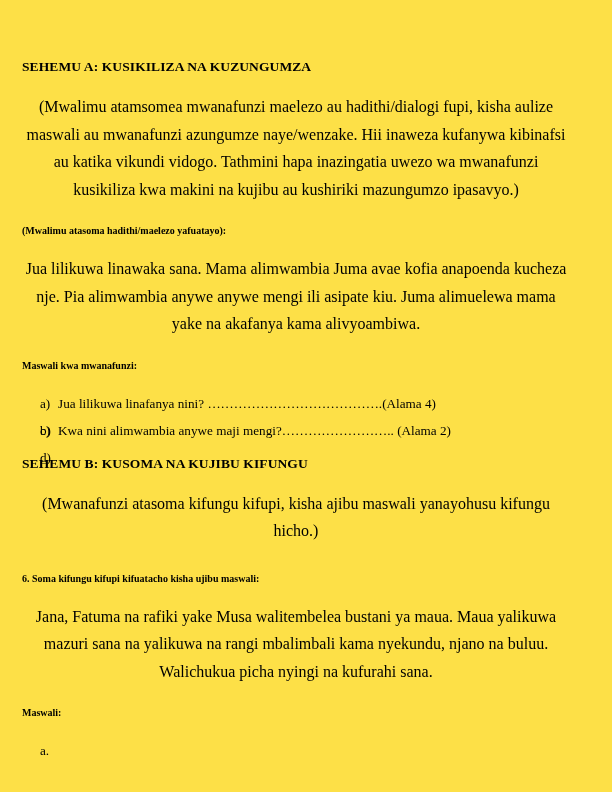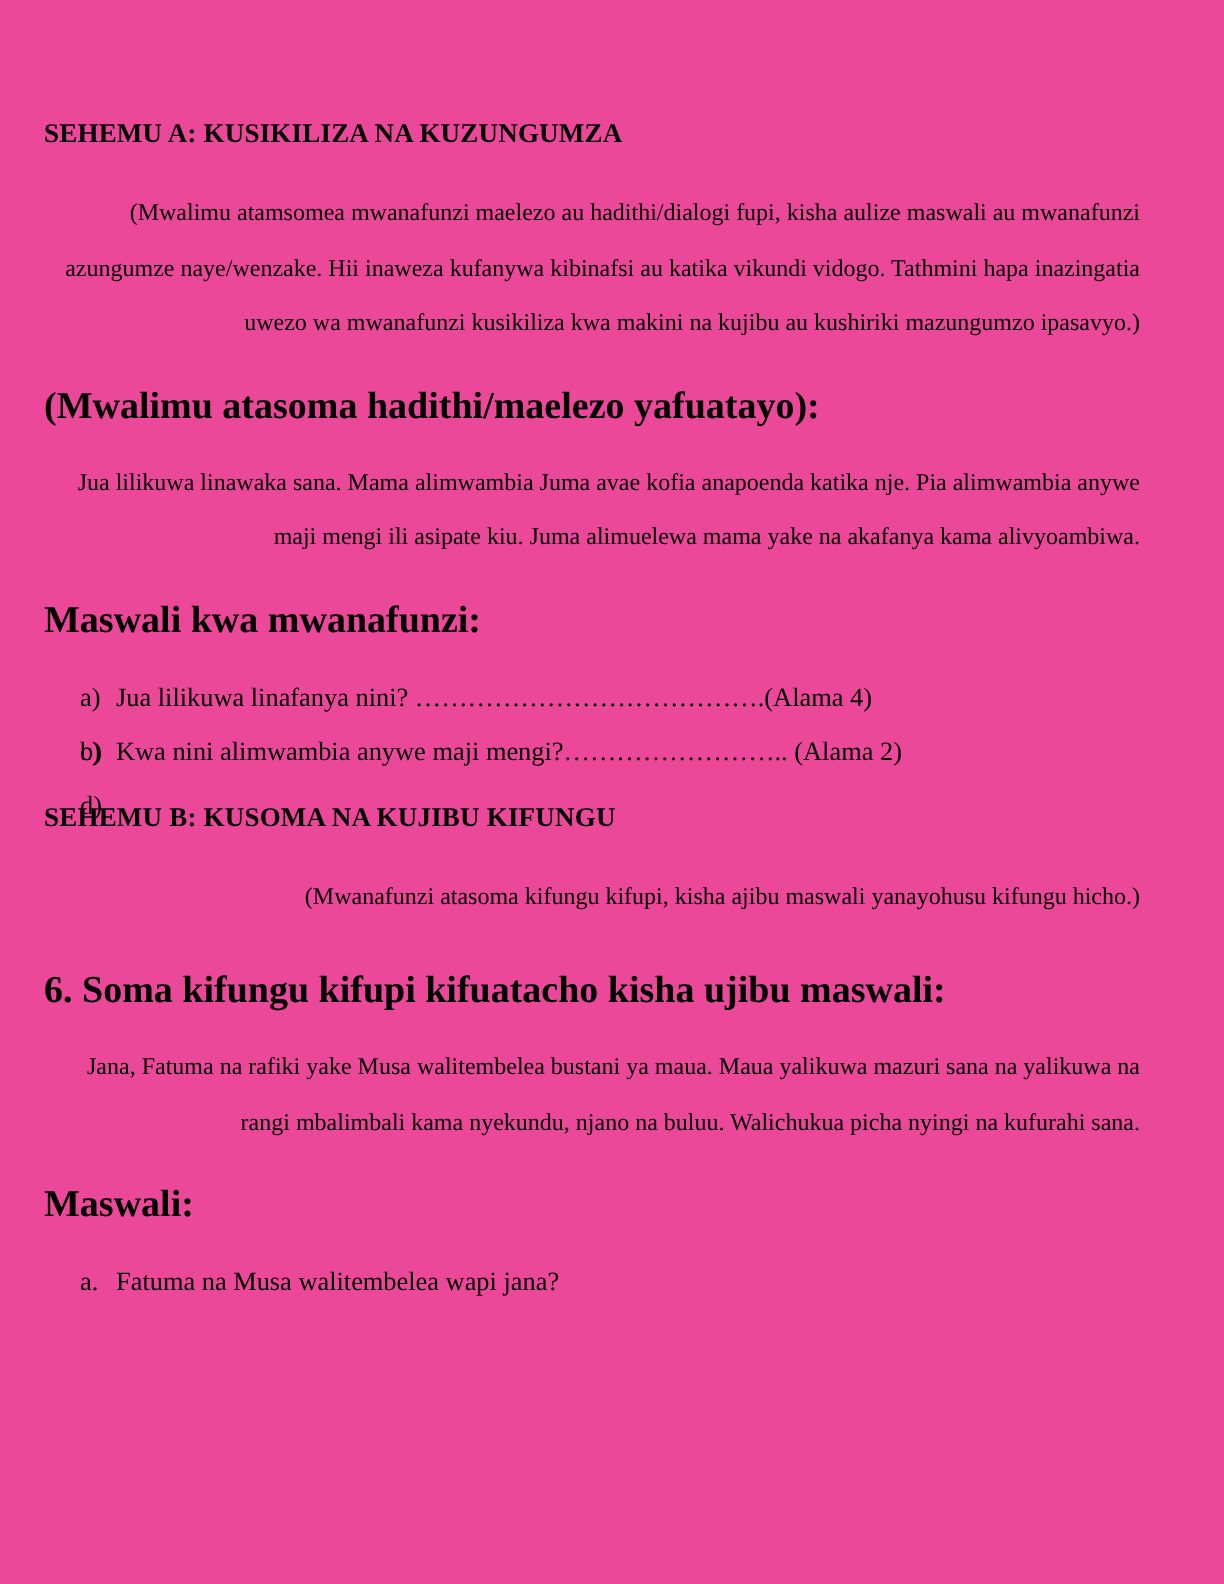--- a/index.html
+++ b/index.html
@@ -13,41 +13,41 @@
     font-family: "Liberation Serif", "DejaVu Serif", serif;
     color: #000000;
     -webkit-font-smoothing: antialiased;
   }
   .page {
     position: relative;
     width: 612px;
     height: 792px;
     box-sizing: border-box;
     padding: 57px 42px 20px 22px;
-    background: #ec4899;
+    background: #fde047;
     overflow: hidden;
   }
   .section-heading {
     font-size: 13.5px;
     font-weight: bold;
     line-height: 20px;
     margin: 0 0 16px 0;
     letter-spacing: 0.1px;
   }
   .sub-heading {
-    font-size: 19px;
+    font-size: 10px;
     font-weight: bold;
     line-height: 20px;
     margin: 0 0 14px 0;
   }
   p.body-text {
-    font-size: 12px;
+    font-size: 16px;
     line-height: 27.5px;
     margin: 0 0 14px 0;
-    text-align: right;
+    text-align: center;
     max-width: 552px;
   }
   ol.q-list {
     list-style: none;
     margin: 0 0 10px 0;
     padding: 0;
   }
   ol.q-list li {
     font-size: 13.2px;
     line-height: 27px;
@@ -69,21 +69,21 @@
 <div class="page">
 
   <h1 class="section-heading">SEHEMU A: KUSIKILIZA NA KUZUNGUMZA</h1>
 
   <p class="body-text">(Mwalimu atamsomea mwanafunzi maelezo au hadithi/dialogi fupi, kisha aulize maswali au mwanafunzi azungumze naye/wenzake. Hii inaweza kufanywa kibinafsi au katika vikundi vidogo. Tathmini hapa inazingatia uwezo wa mwanafunzi kusikiliza kwa makini na kujibu au kushiriki mazungumzo ipasavyo.)</p>
 
   <div class="spacer-sm"></div>
 
   <h2 class="sub-heading">(Mwalimu atasoma hadithi/maelezo yafuatayo):</h2>
 
-  <p class="body-text">Jua lilikuwa linawaka sana. Mama alimwambia Juma avae kofia anapoenda katika nje. Pia alimwambia anywe maji mengi ili asipate kiu. Juma alimuelewa mama yake na akafanya kama alivyoambiwa.</p>
+  <p class="body-text">Jua lilikuwa linawaka sana. Mama alimwambia Juma avae kofia anapoenda kucheza nje. Pia alimwambia anywe anywe mengi ili asipate kiu. Juma alimuelewa mama yake na akafanya kama alivyoambiwa.</p>
 
   <div class="spacer-sm"></div>
 
   <h2 class="sub-heading">Maswali kwa mwanafunzi:</h2>
 
   <ol class="q-list">
     <li>
       <span class="marker">a)</span><span>Jua lilikuwa linafanya nini? ………………………………….(Alama 4)</span>
     </li>
     <li>
@@ -106,17 +106,17 @@
   <h2 class="sub-heading">6. Soma kifungu kifupi kifuatacho kisha ujibu maswali:</h2>
 
   <p class="body-text">Jana, Fatuma na rafiki yake Musa walitembelea bustani ya maua. Maua yalikuwa mazuri sana na yalikuwa na rangi mbalimbali kama nyekundu, njano na buluu. Walichukua picha nyingi na kufurahi sana.</p>
 
   <div class="spacer-sm"></div>
 
   <h2 class="sub-heading">Maswali:</h2>
 
   <ol class="q-list">
     <li>
-      <span class="marker">a.</span><span>Fatuma na Musa walitembelea wapi jana?</span>
+      <span class="marker">a.</span>
     </li>
   </ol>
 
 </div>
 
 </body></html>

